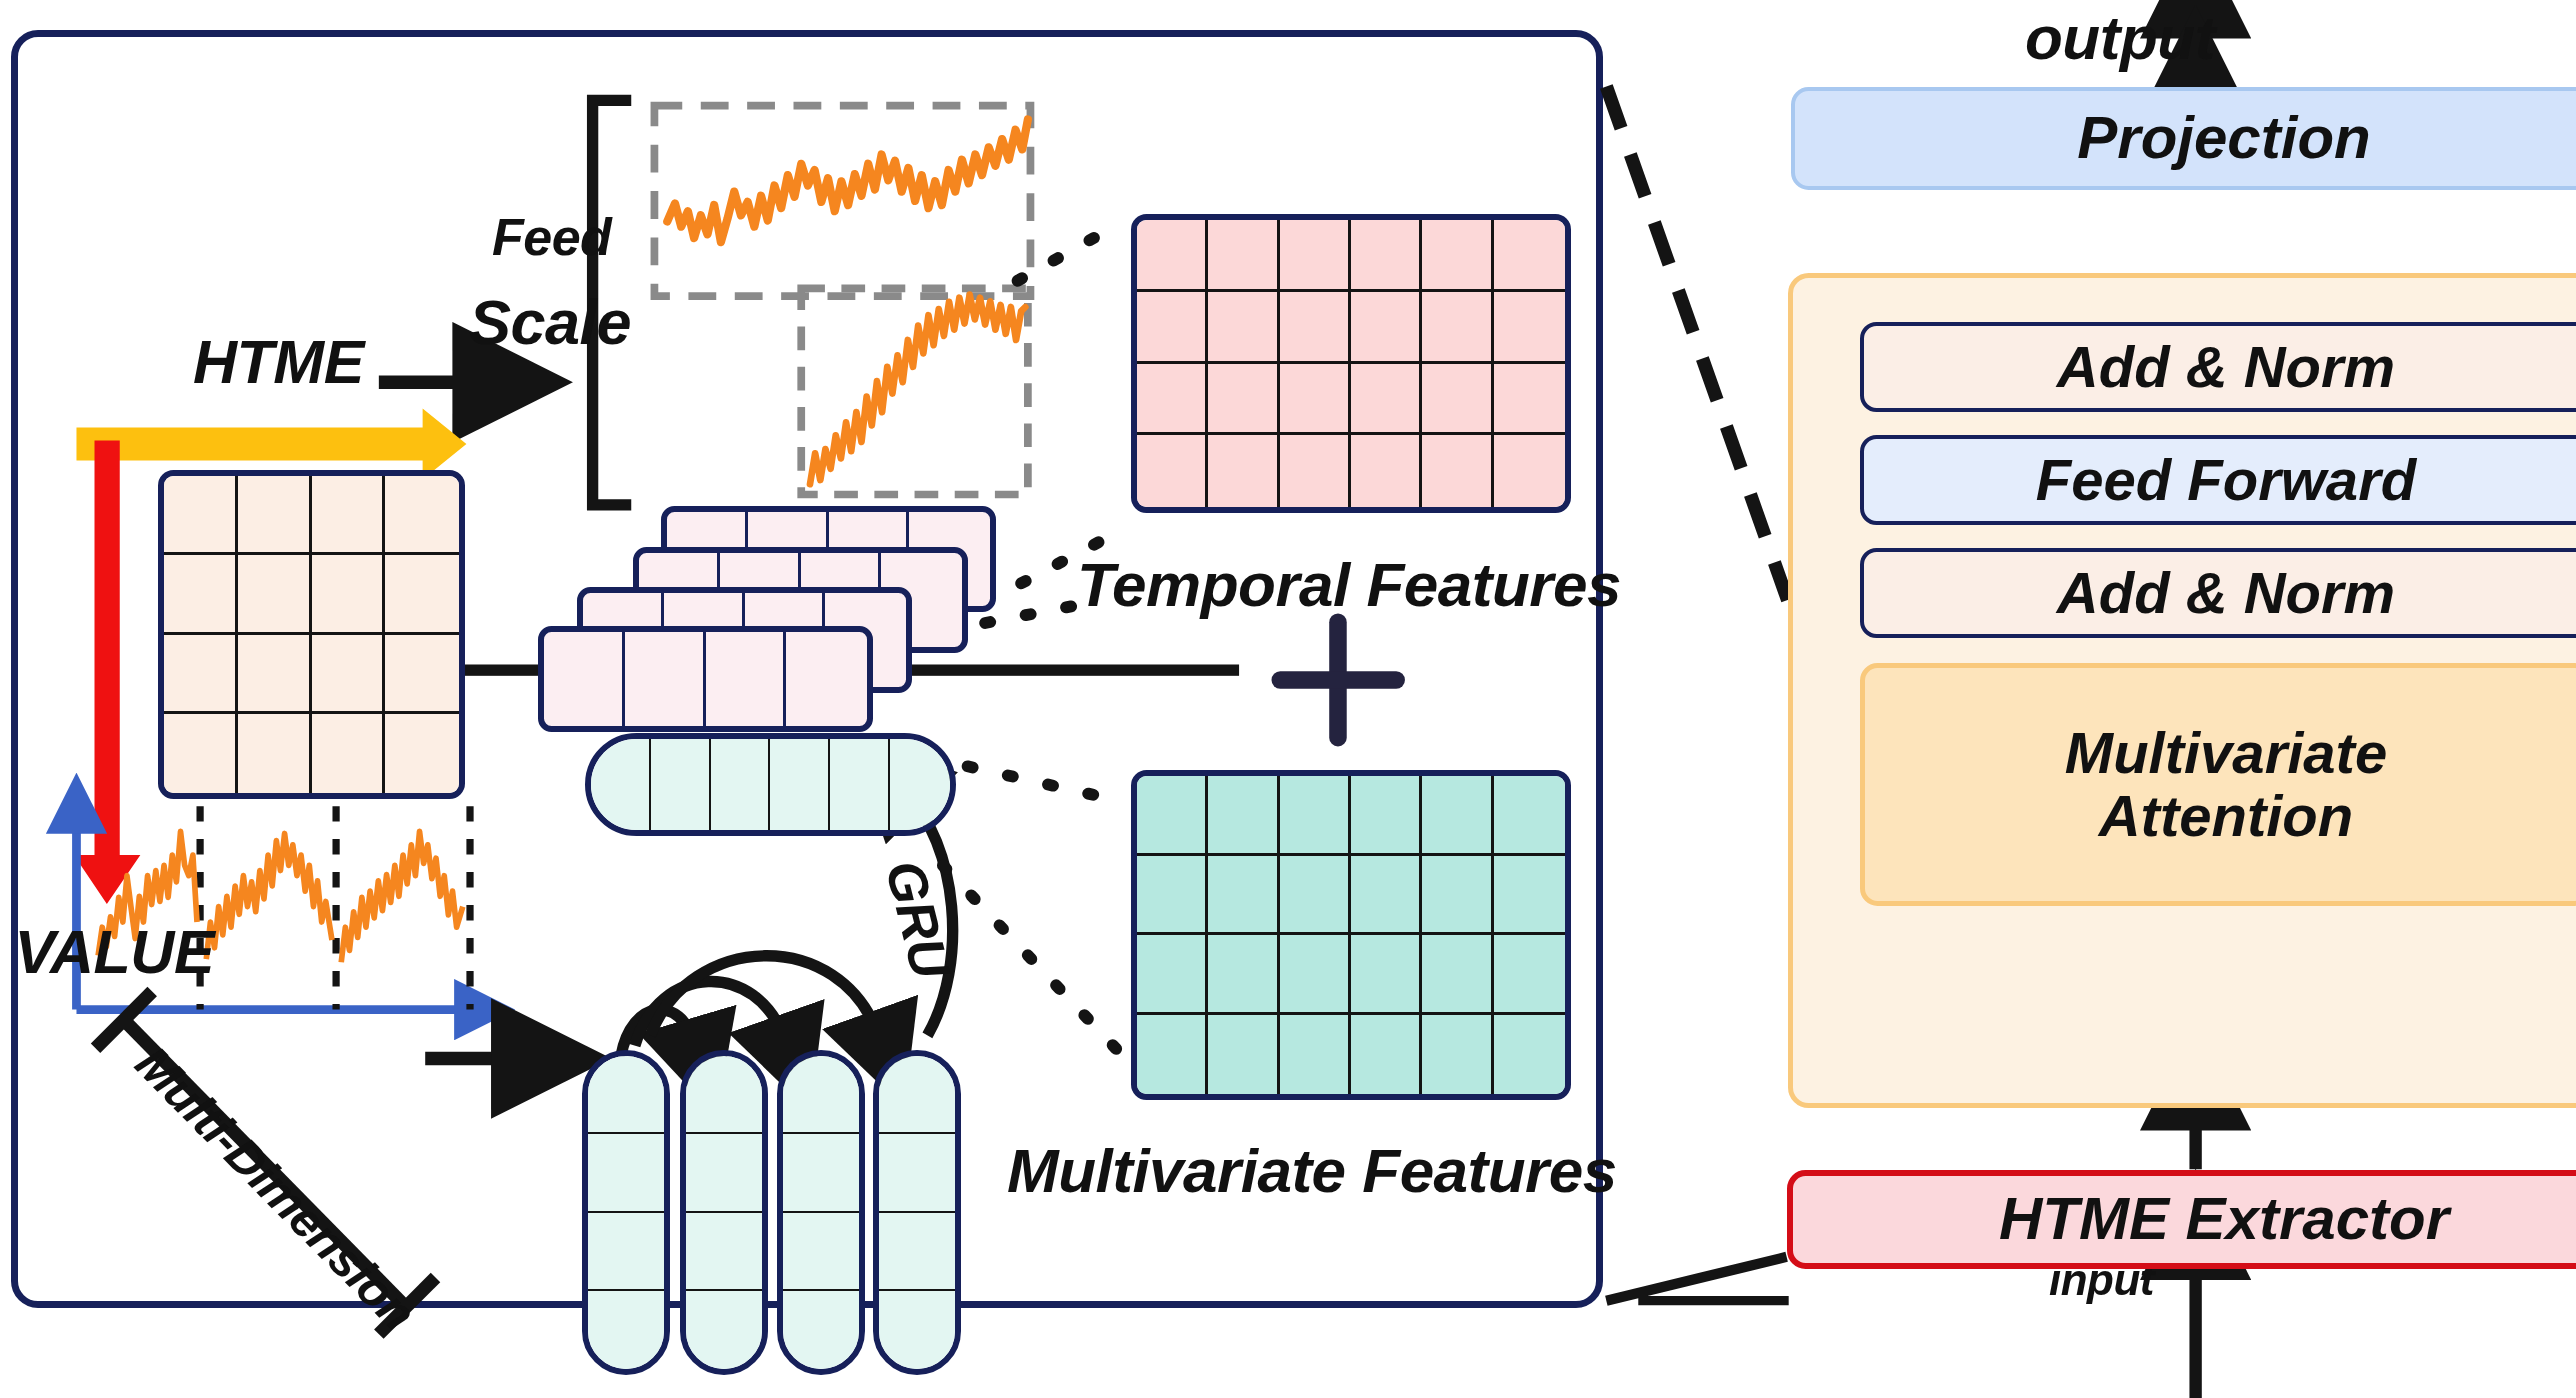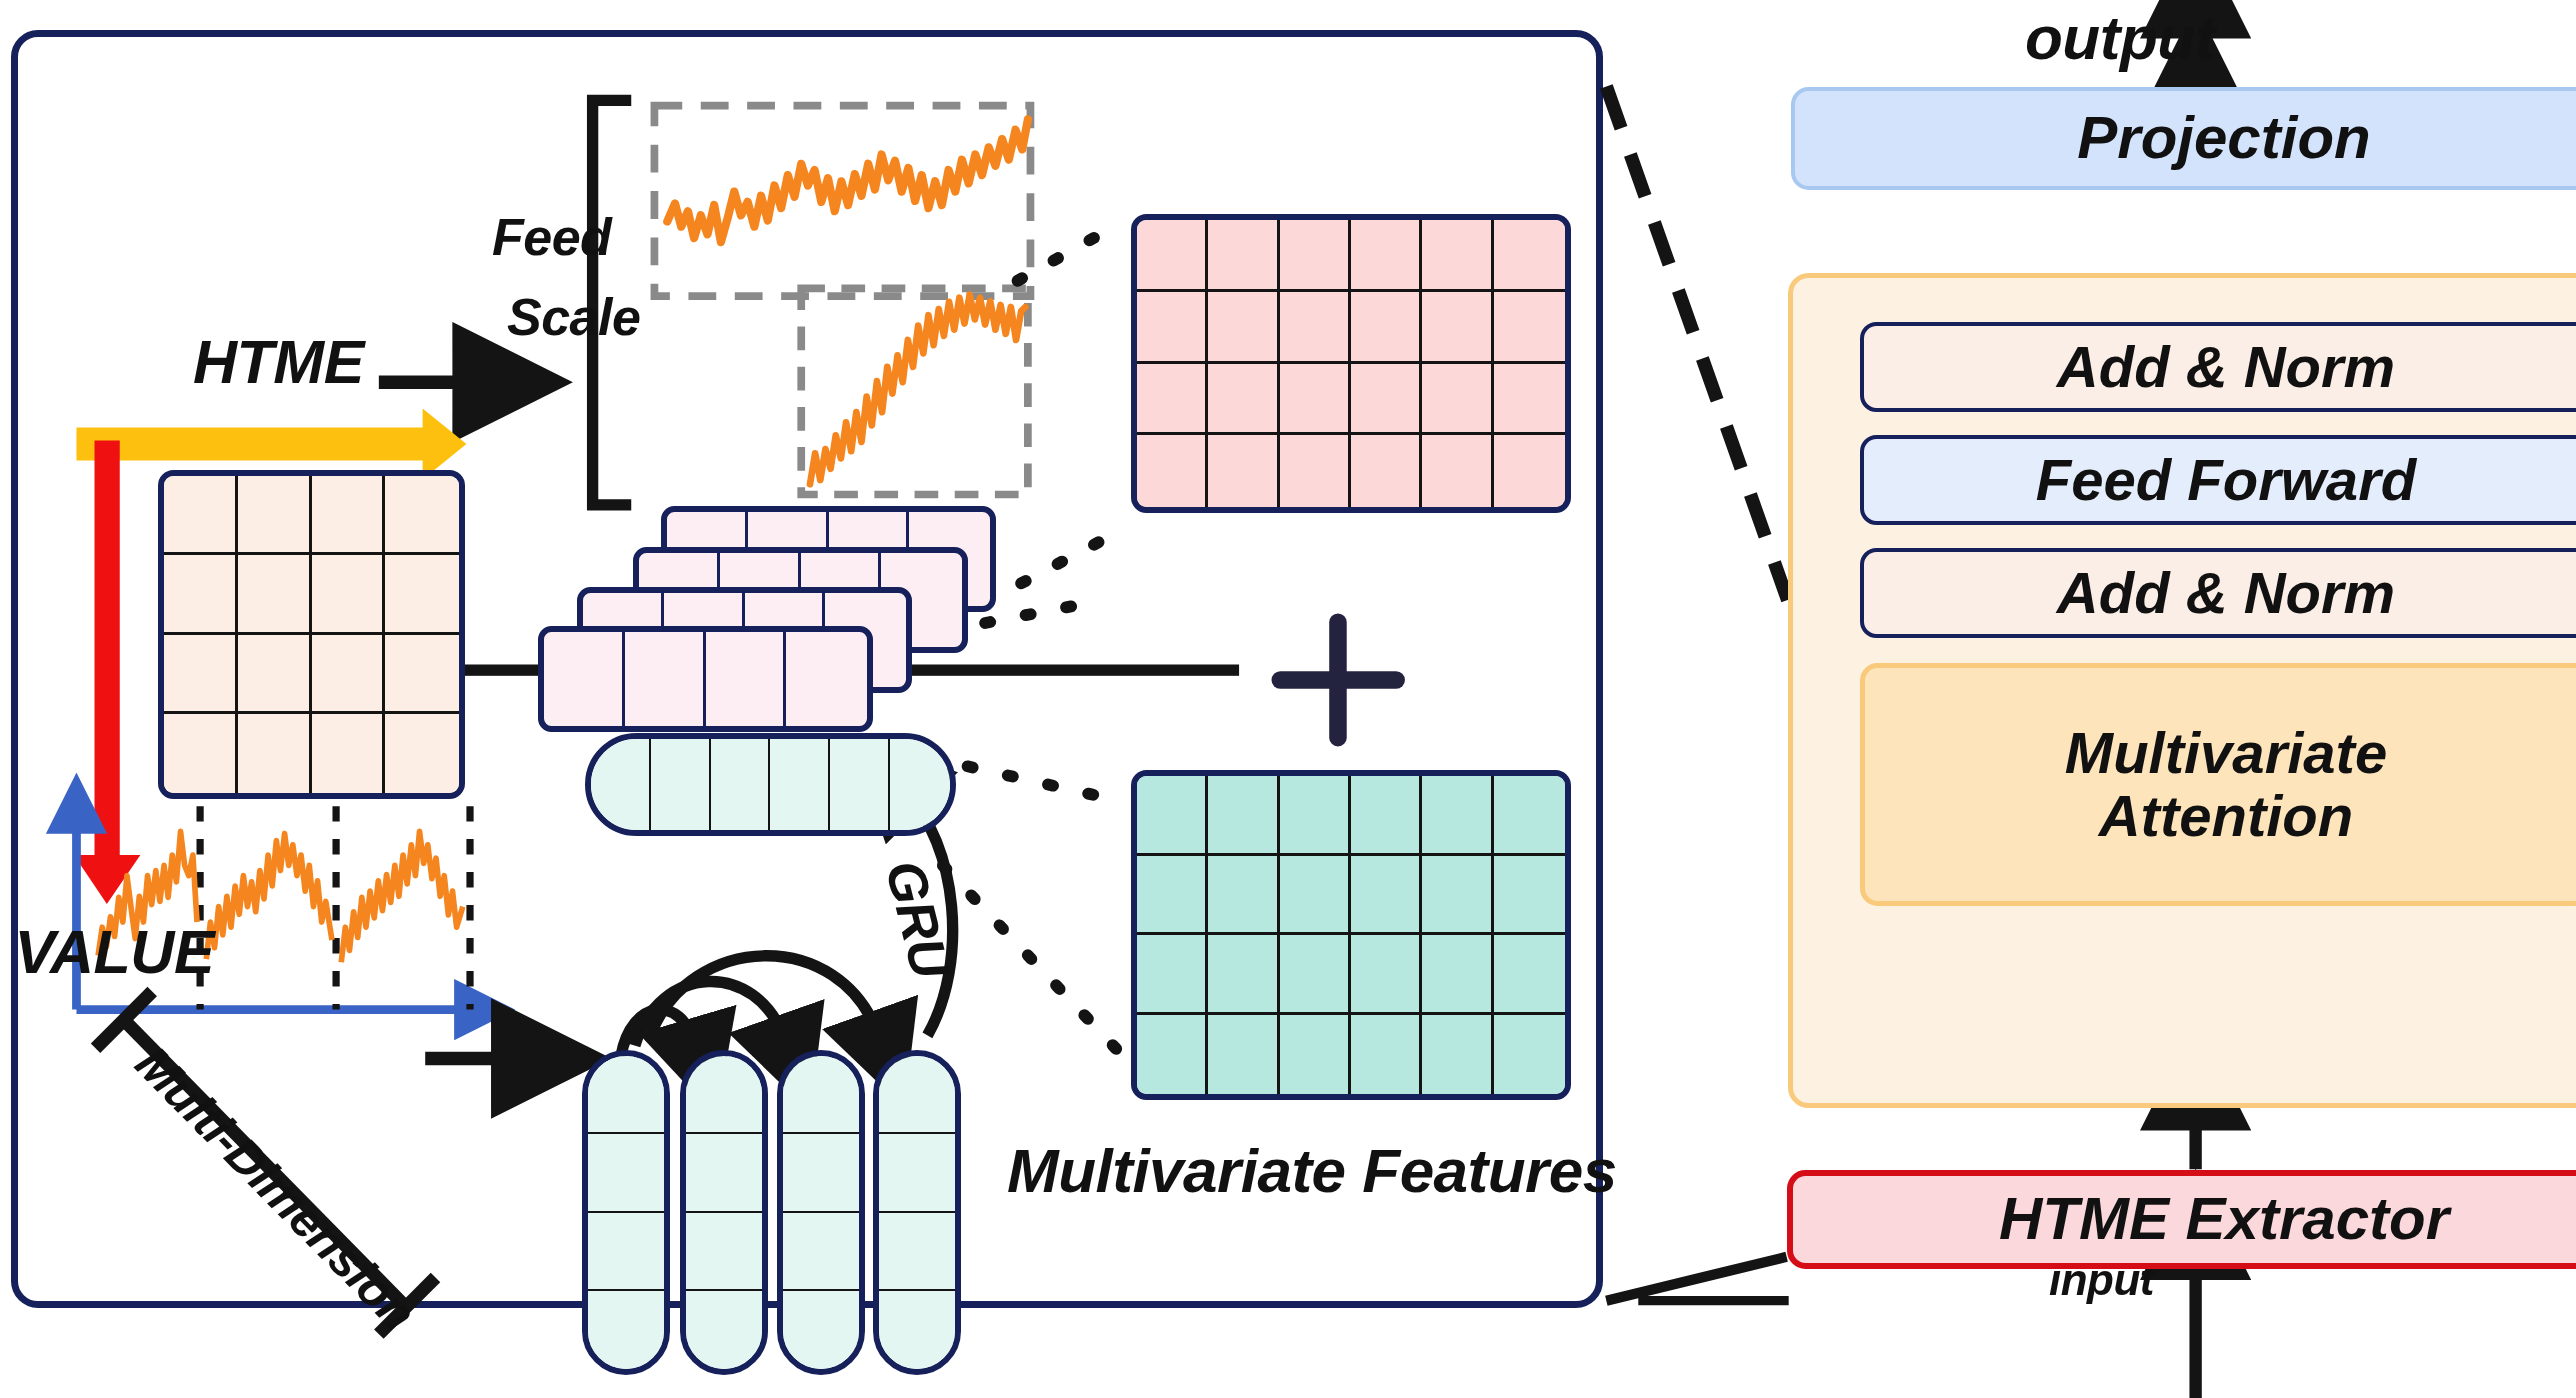--- a/index.html
+++ b/index.html
@@ -209,21 +209,22 @@
 
     <line x1="5858" y1="1190" x2="5858" y2="255" stroke="#3a63c6" stroke-width="16" marker-end="url(#blueArrow)"></line>
     <line x1="5858" y1="1190" x2="5982" y2="1190" stroke="#3a63c6" stroke-width="16" marker-end="url(#blueArrow)"></line>
 
     <polyline fill="none" stroke="#f5861f" stroke-width="14" stroke-linejoin="round" points="5940,285 5918,310 5946,334 5912,358 5942,382 5906,406 5938,430 5900,454 5934,478 5898,502 5930,526 5896,550 5926,574 5892,598 5924,622 5890,646 5922,670 5894,694 5928,718 5898,742 5932,766 5902,790 5938,814 5908,838 5944,862 5912,886 5948,910 5916,934 5950,958 5918,982 5946,1006 5914,1030 5940,1054 5910,1078 5936,1102 5906,1126 5930,1150 5902,1174"></polyline>
   </svg>
 
   <div class="lbl" style="left:193px;top:332px;font-size:61px;">HTME</div>
   <div class="lbl" style="left:14.4px;top:922px;font-size:61px;">VALUE</div>
   <div class="lbl" style="left:492px;top:211px;font-size:52px;">Feed</div>
-  <div class="lbl" style="left:507px;top:291px;font-size:52px;">Scale</div>
+  <div class="lbl" style="left:469px;top:291px;font-size:63px;">Scale</div>
+  <div class="lbl" style="left:1077px;top:554px;font-size:62px;">Temporal Features</div>
   <div class="lbl" style="left:1007px;top:1133px;font-size:62px;margin-top:7px;">Multivariate Features</div>
   <div class="lbl" style="left:930px;top:855px;font-size:54px;transform:rotate(76deg);transform-origin:0 0;">GRU</div>
   <div class="lbl" style="left:162px;top:1038px;font-size:49px;transform:rotate(45.5deg);transform-origin:0 0;">Multi-Dimension</div>
 
   <div class="grid" style="left:158px;top:470px;width:307px;height:329px;grid-template-columns:repeat(4,1fr);grid-template-rows:repeat(4,1fr);">
     <i class="fill-cream"></i>
       <i class="fill-cream"></i>
       <i class="fill-cream"></i>
       <i class="fill-cream lastcol"></i>
     <i class="fill-cream"></i>

